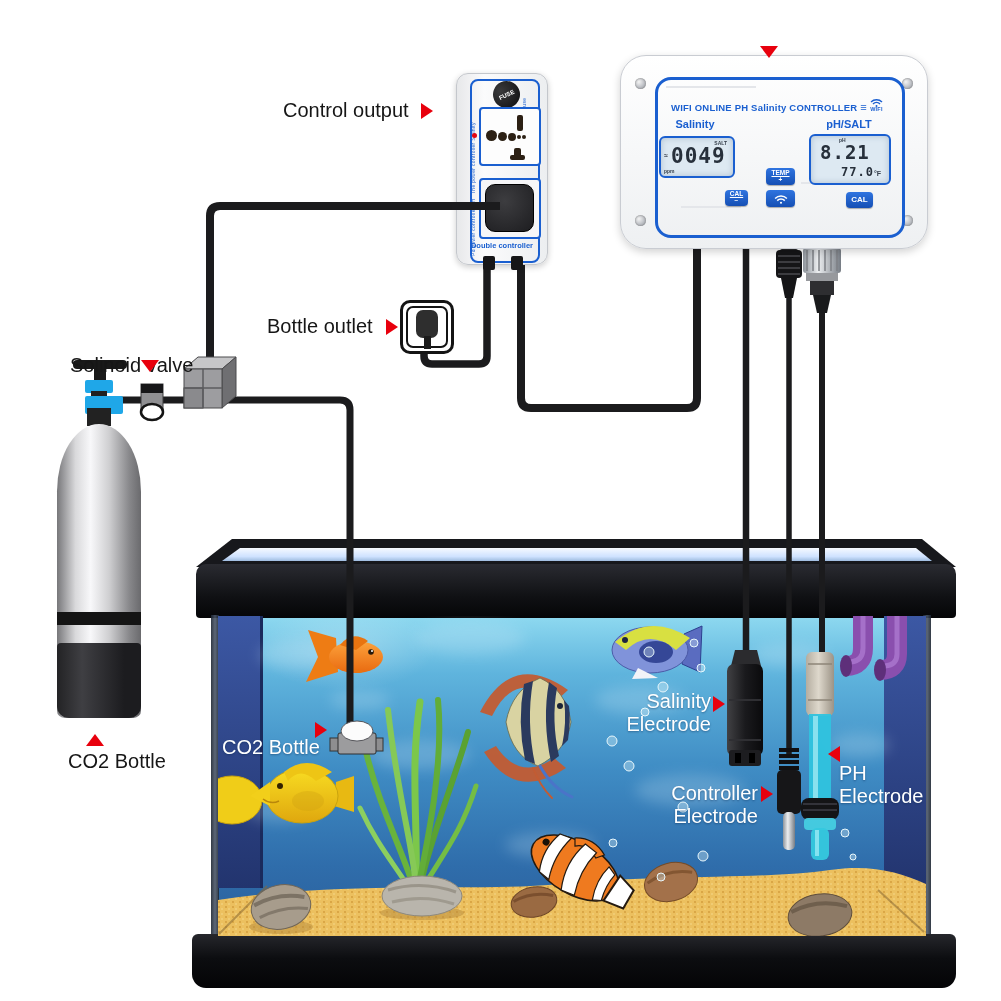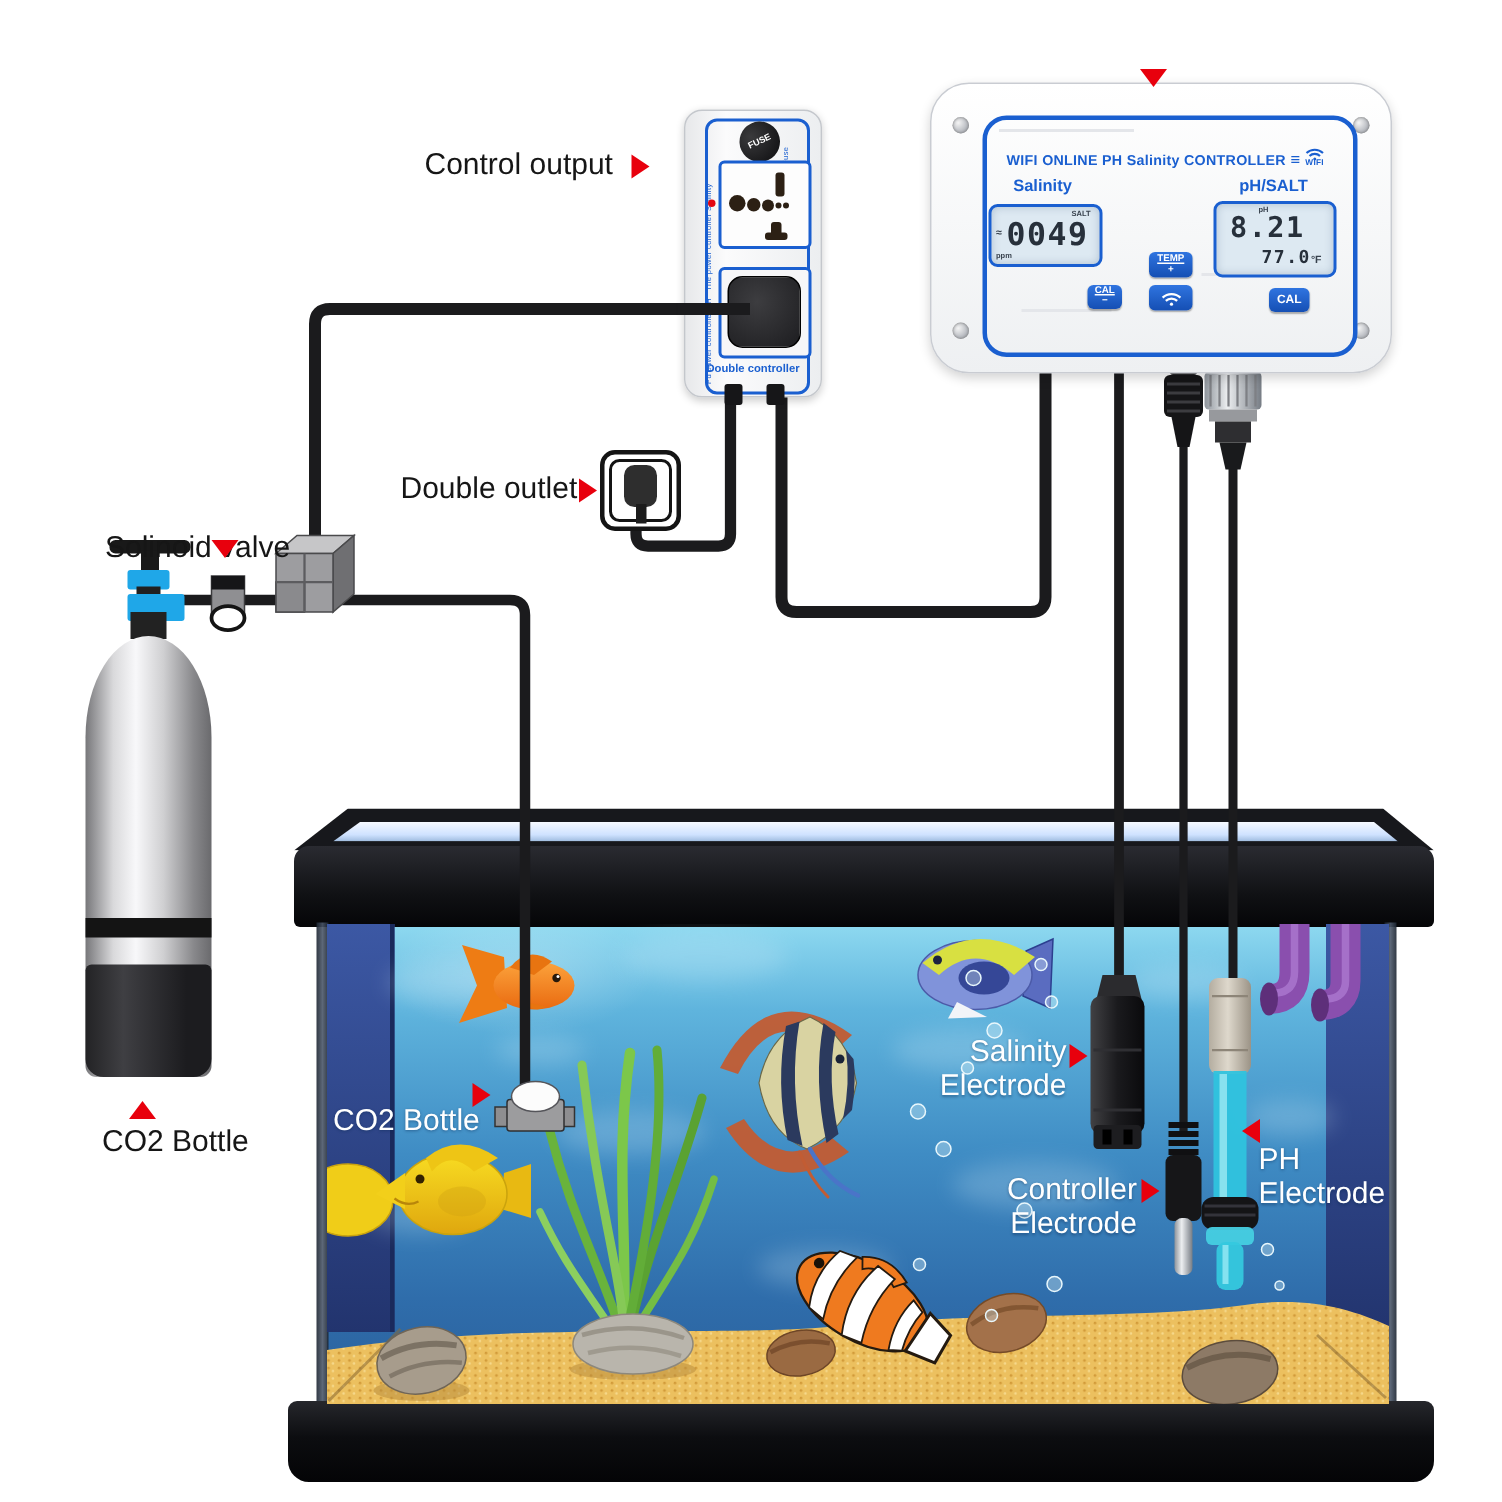--- a/index.html
+++ b/index.html
@@ -461,21 +461,21 @@
   <div class="abs bottle" id="bottle-neck"></div>
   <div class="abs bottle" id="bottle-body"></div>
   <div class="abs bottle" id="bottle-band"></div>
   <div class="abs bottle" id="bottle-bottom"></div>
 
   <div class="arr arr-d" style="left:760px;top:46px;"></div>
 
   <div class="lbl" style="left:283px;top:99px;">Control output</div>
   <div class="arr arr-r" style="left:421px;top:103px;"></div>
 
-  <div class="lbl" style="left:267px;top:315px;">Double outlet</div>
+  <div class="lbl" style="left:267px;top:315px;">Bottle outlet</div>
   <div class="arr arr-r" style="left:386px;top:319px;"></div>
 
   <div class="lbl" style="left:70px;top:322px;margin-top:32px;">Solinoid valve</div>
   <div class="arr arr-d" style="left:141px;top:360px;"></div>
 
   <div class="arr arr-u" style="left:86px;top:734px;"></div>
   <div class="lbl" style="left:68px;top:750px;">CO2 Bottle</div>
 
   <div class="lbl white" style="left:222px;top:736px;">CO2 Bottle</div>
   <div class="arr arr-r" style="left:315px;top:722px;"></div>

